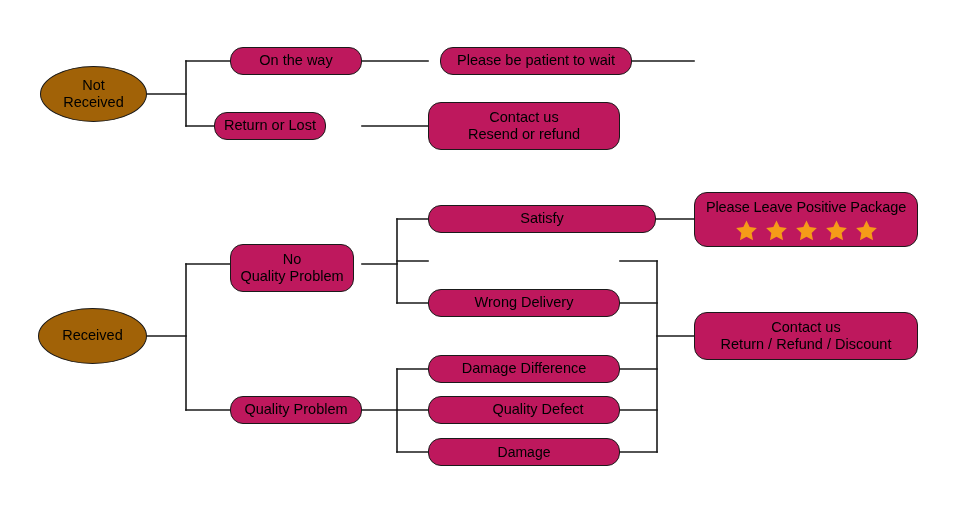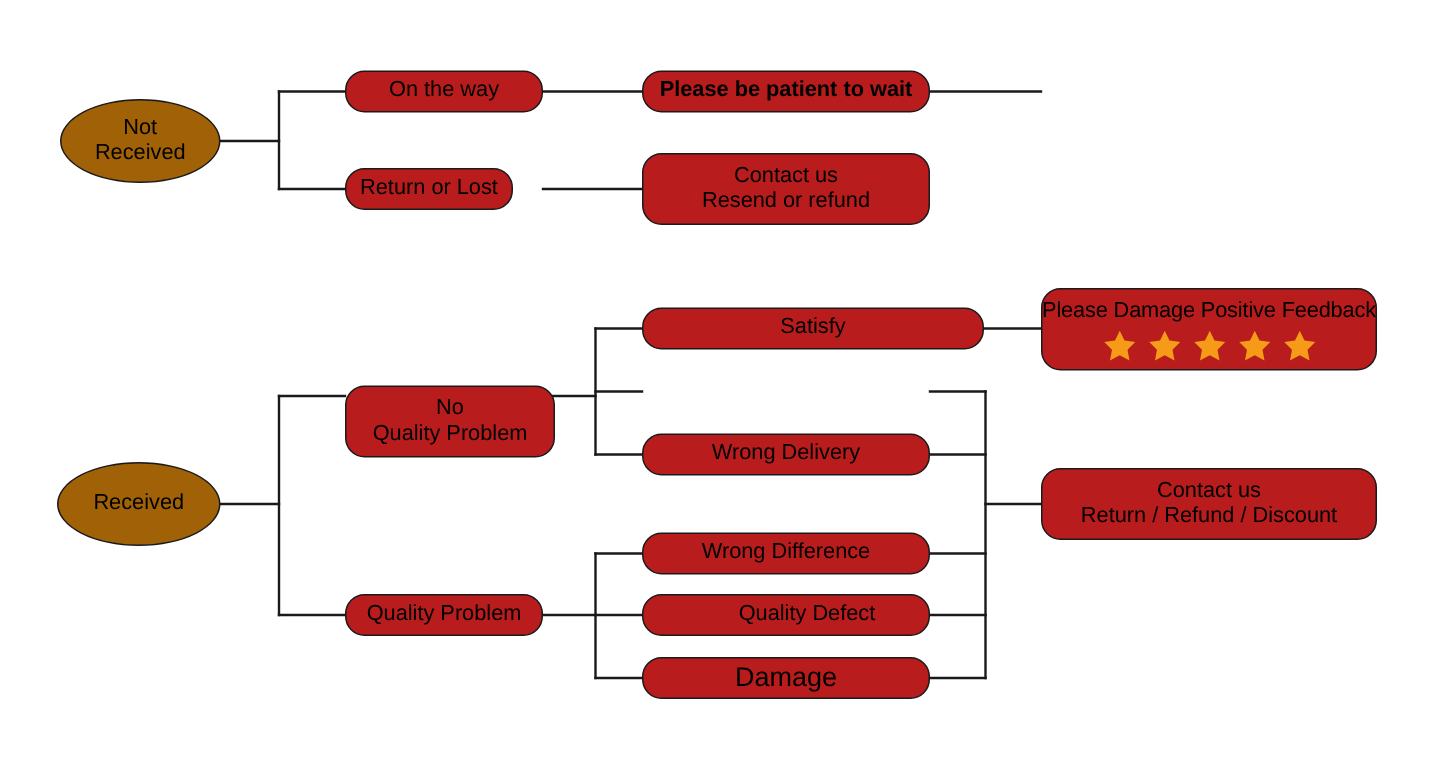--- a/index.html
+++ b/index.html
@@ -44,21 +44,21 @@
     background: transparent;
     line-height: 1.18;
   }
   .node-text {
     display: block;
     white-space: nowrap;
   }
   .rounded-box {
     border: 1.5px solid #1a1a1a;
     border-radius: 13px;
-    background: #b91c1c;
+    background: #be185d;
   }
   .ellipse-node {
     border: 1.5px solid #1a1a1a;
     border-radius: 50%;
     background: #a16207;
   }
   .stars-row {
     display: flex;
     flex-direction: row;
     justify-content: center;
@@ -124,70 +124,70 @@
 
   <div class="node ellipse-node" style="left:40px; top:66px; width:107px; height:56px; font-size:14.5px;">
     <span class="node-text">Not</span>
     <span class="node-text">Received</span>
   </div>
 
   <div class="node rounded-box" style="left:230px; top:47px; width:132px; height:28px; font-size:14.5px;">
     <span class="node-text">On the way</span>
   </div>
 
-  <div class="node rounded-box" style="left:230px; top:112px; width:112px; height:28px; font-size:14.5px;">
+  <div class="node rounded-box" style="left:214px; top:112px; width:112px; height:28px; font-size:14.5px;">
     <span class="node-text">Return or Lost</span>
   </div>
 
-  <div class="node rounded-box" style="left:428px; top:47px; width:192px; height:28px; font-size:14.5px;font-weight:bold;">
+  <div class="node rounded-box" style="left:440px; top:47px; width:192px; height:28px; font-size:14.5px;">
     <span class="node-text">Please be patient to wait</span>
   </div>
 
   <div class="node rounded-box" style="left:428px; top:102px; width:192px; height:48px; font-size:14.5px;">
     <span class="node-text">Contact us</span>
     <span class="node-text">Resend or refund</span>
   </div>
 
 
   <div class="node ellipse-node" style="left:38px; top:308px; width:109px; height:56px; font-size:14.5px;">
     <span class="node-text">Received</span>
   </div>
 
-  <div class="node rounded-box" style="left:230px; top:257px; width:140px; height:48px; font-size:14.5px;">
+  <div class="node rounded-box" style="left:230px; top:244px; width:124px; height:48px; font-size:14.5px;">
     <span class="node-text">No</span>
     <span class="node-text">Quality Problem</span>
   </div>
 
   <div class="node rounded-box" style="left:230px; top:396px; width:132px; height:28px; font-size:14.5px;">
     <span class="node-text">Quality Problem</span>
   </div>
 
   <div class="node rounded-box" style="left:428px; top:205px; width:228px; height:28px; font-size:14.5px;">
     <span class="node-text">Satisfy</span>
   </div>
 
 
   <div class="node rounded-box" style="left:428px; top:289px; width:192px; height:28px; font-size:14.5px;">
     <span class="node-text">Wrong Delivery</span>
   </div>
 
   <div class="node rounded-box" style="left:428px; top:355px; width:192px; height:28px; font-size:14.5px;">
-    <span class="node-text">Wrong Difference</span>
+    <span class="node-text">Damage Difference</span>
   </div>
 
   <div class="node rounded-box" style="left:428px; top:396px; width:192px; height:28px; font-size:14.5px;padding-left:28px;">
     <span class="node-text">Quality Defect</span>
   </div>
 
-  <div class="node rounded-box" style="left:428px; top:438px; width:192px; height:28px; font-size:18px;">
+  <div class="node rounded-box" style="left:428px; top:438px; width:192px; height:28px; font-size:14px;">
     <span class="node-text">Damage</span>
   </div>
 
   <div class="node rounded-box" style="left:694px; top:192px; width:224px; height:55px; padding-top:2px;">
-    <span class="node-text feedback-title">Please Damage Positive Feedback</span>
+    <span class="node-text feedback-title">Please Leave Positive Package</span>
     <div class="stars-row" id="stars-row">
         <svg class="star" viewBox="0 0 24 24">
           <polygon points="12,1.6 15.3,8.4 22.8,9.4 17.4,14.7 18.8,22.2 12,18.6 5.2,22.2 6.6,14.7 1.2,9.4 8.7,8.4" fill="#f59b18"></polygon>
         </svg>
         <svg class="star" viewBox="0 0 24 24">
           <polygon points="12,1.6 15.3,8.4 22.8,9.4 17.4,14.7 18.8,22.2 12,18.6 5.2,22.2 6.6,14.7 1.2,9.4 8.7,8.4" fill="#f59b18"></polygon>
         </svg>
         <svg class="star" viewBox="0 0 24 24">
           <polygon points="12,1.6 15.3,8.4 22.8,9.4 17.4,14.7 18.8,22.2 12,18.6 5.2,22.2 6.6,14.7 1.2,9.4 8.7,8.4" fill="#f59b18"></polygon>
         </svg>

